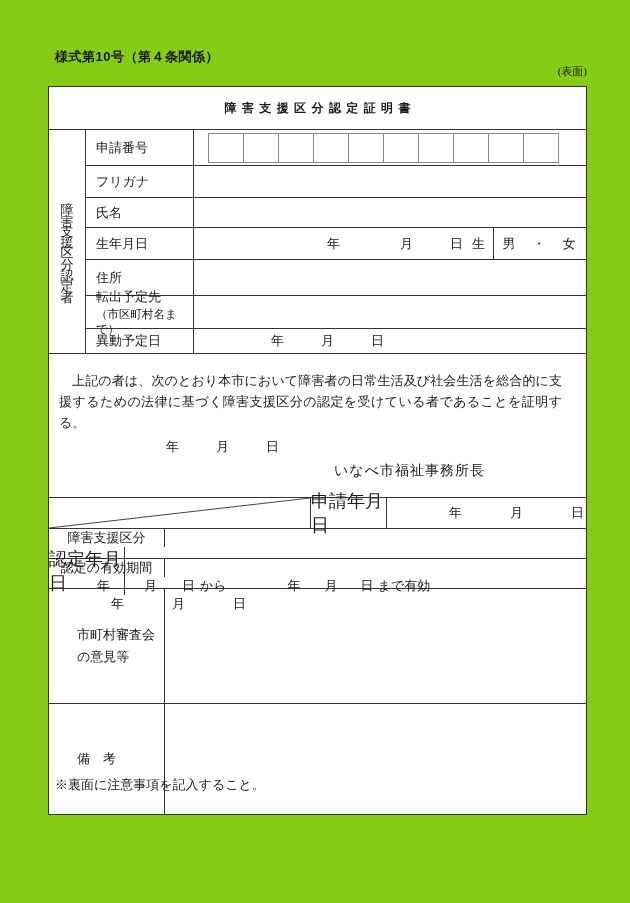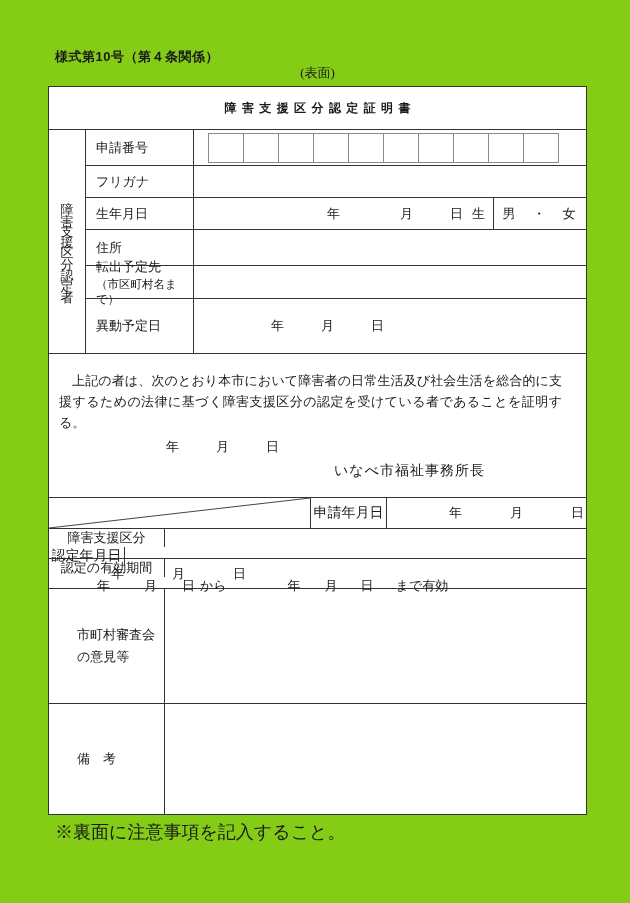--- a/index.html
+++ b/index.html
@@ -7,22 +7,22 @@
     position:relative;width:630px;height:903px;background:#84cc16;
     font-family:"Liberation Serif", serif;color:#1a1a1a;margin:0 auto;
     overflow:hidden;
   }
   .form-no{
     position:absolute;left:55px;top:48px;
     font-family:"Liberation Sans", sans-serif;font-weight:bold;font-size:13px;
     letter-spacing:0.5px;
   }
   .side-label{
-    position:absolute;left:48px;top:64px;width:539px;text-align:center;
-    font-size:13px;
+    position:absolute;left:48px;top:64px;width:539px;text-align:right;
+    font-size:11px;
   }
   
   .tbl{
     position:absolute;left:48px;top:86px;width:539px;height:729px;
     border:1px solid #333;box-sizing:border-box;
     display:flex;flex-direction:column;background:#fff;
   }
   .title-row{
     height:43px;border-bottom:1px solid #333;box-sizing:border-box;
     display:flex;align-items:center;justify-content:center;
@@ -88,31 +88,31 @@
   .diag-cell svg{position:absolute;left:0;top:0;width:100%;height:100%;display:block;}
   .llabel{
     width:116px;border-right:1px solid #333;box-sizing:border-box;
     display:flex;align-items:center;justify-content:center;text-align:left;
   }
   .llabel.left{justify-content:flex-start;padding-left:28px;}
   .llabel .two-line{line-height:22px;}
   .lblank{width:146px;border-right:1px solid #333;box-sizing:border-box;}
   .ldate-label{
     width:76px;border-right:1px solid #333;box-sizing:border-box;
-    display:flex;align-items:center;justify-content:center;font-size:14px;font-family:Liberation Serif, serif;
+    display:flex;align-items:center;justify-content:center;font-size:18px;font-family:Liberation Serif, serif;
   }
   .ldate{flex:1;display:flex;align-items:center;padding-left:62px;}
   .ldate .u+.u{margin-left:48px;}
   .validity{flex:1;display:flex;align-items:center;padding-left:48px;}
   .validity .m34{margin-left:34px;} .validity .m25{margin-left:25px;}
   .validity .m5{margin-left:5px;}  .validity .m61{margin-left:61px;}
   .validity .m24{margin-left:24px;} .validity .m23{margin-left:23px;}
-  .validity .m4{margin-left:22px;}
+  .validity .m4{margin-left:4px;}
   .bigblank{flex:1;}
-  .footnote{position:absolute;left:55px;top:820px;font-size:18px;}
+  .footnote{position:absolute;left:55px;top:776px;font-size:13px;}
 </style>
 </head>
 <body>
 
 <div class="page">
 
   <div class="form-no">様式第10号（第４条関係）</div>
   <div class="side-label">(表面)</div>
 
   <div class="tbl">
@@ -145,20 +145,26 @@
           </div>
         </div>
 
         <div class="frow h32">
           <div class="flabel">
             <span>フリガナ</span>
           </div>
           <div class="fcontent"></div>
         </div>
 
+        <div class="frow h30">
+          <div class="flabel">
+            <span>氏名</span>
+          </div>
+          <div class="fcontent"></div>
+        </div>
 
         <div class="frow h32">
           <div class="flabel">
             <span>生年月日</span>
           </div>
           <div class="fcontent">
             <div class="birth-main">
               <span class="u">年</span>
               <span class="u u-month">月</span>
               <span class="u">日</span>

